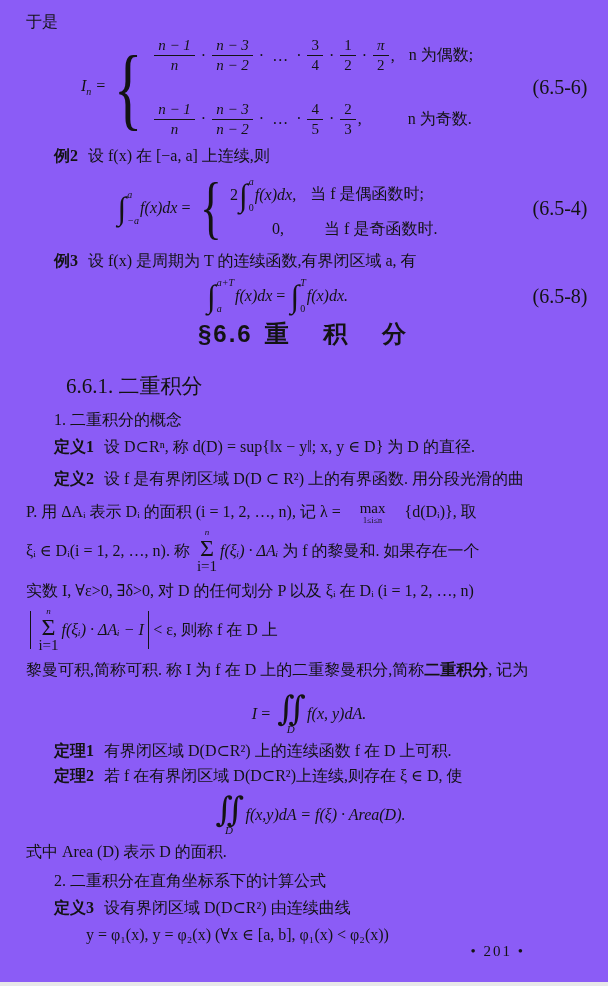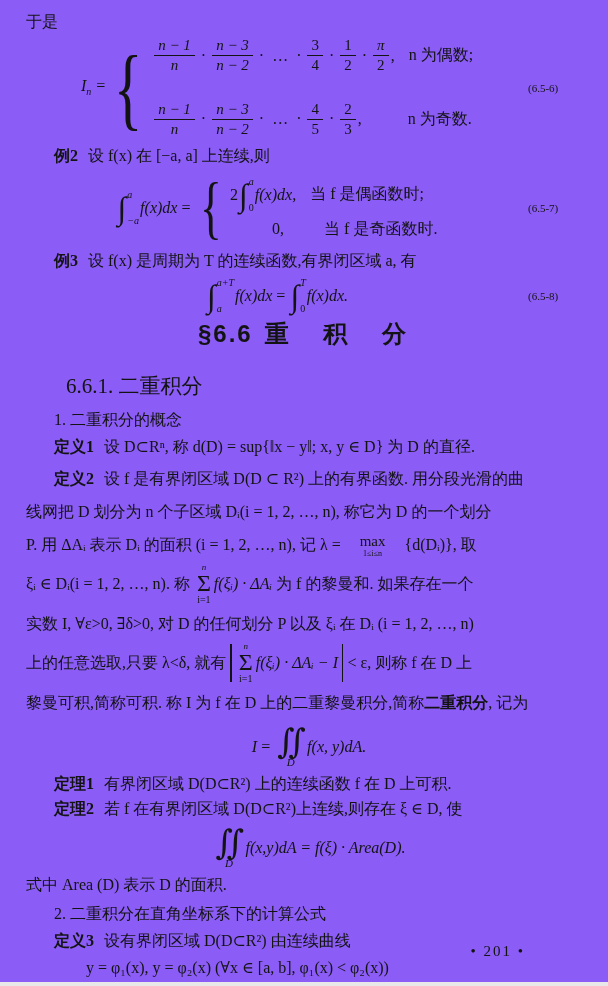--- a/index.html
+++ b/index.html
@@ -10,21 +10,21 @@
     font-size:16px;padding:10px 16px 0 26px;overflow:hidden;
   }
   .line{white-space:nowrap;}
   .bold{font-weight:bold;}
   .lbl{font-weight:bold;margin-right:10px;}
   .indent1{padding-left:28px;}
 
   
   .eq-line{display:flex;align-items:center;width:100%;}
   .eq-center{flex:1;display:flex;justify-content:center;align-items:center;}
-  .eq-number{width:64px;text-align:left;font-size:11px;}
+  .eq-number{width:64px;text-align:center;font-size:20px;}
 
   
   .frac{display:inline-flex;flex-direction:column;align-items:center;
         vertical-align:middle;font-size:15px;line-height:1.15;margin:0 2px;}
   .frac .num{border-bottom:1px solid #131313;padding:0 4px 1px 4px;}
   .frac .den{padding-top:1px;}
   .op{margin:0 4px;}
 
   
   .brace{font-weight:400;line-height:1;display:inline-block;
@@ -48,21 +48,21 @@
   .dblint{display:inline-flex;flex-direction:column;align-items:center;
           vertical-align:middle;margin:0 3px;}
   .dbl-glyph{font-size:34px;line-height:1;letter-spacing:-2px;}
   .dbl-sub{font-size:11px;font-style:italic;line-height:1;margin-top:-2px;}
 
   
   .sum{display:inline-flex;flex-direction:column;align-items:center;
        vertical-align:middle;line-height:1;margin:0 3px;}
   .sum-sup{font-size:9px;}
   .sum-glyph{font-size:24px;line-height:.95;}
-  .sum-sub{font-size:10px;}
+  .sum-sub{font-size:15px;}
 
   
   .maxop{display:inline-flex;flex-direction:column;align-items:center;
          vertical-align:middle;line-height:1;margin:0 15px;}
   .max-name{font-size:15px;}
   .max-sub{font-size:8px;margin-top:1px;}
 
   
   .vbar{display:inline-block;width:1.4px;height:38px;background:#131313;
         vertical-align:middle;margin:0 4px;}
@@ -187,21 +187,21 @@
           </span>
           <span class="ital">f(x)dx,</span>
           <span class="cond">当 f 是偶函数时;</span>
         </div>
         <div class="case-row">
           <span style="margin-left:42px;">0,</span>
           <span class="cond" style="margin-left:40px;">当 f 是奇函数时.</span>
         </div>
       </div>
     </div>
-    <div class="eq-number">(6.5-7)</div>
+    <div class="eq-number">(6.5-4)</div>
   </div>
 
   <div class="line indent1 mt8">
     <span class="lbl">例3</span><span>设 f(x) 是周期为 T 的连续函数,有界闭区域 a, 有</span>
   </div>
 
   <div class="eq-line mt6">
     <div class="eq-center">
       <span class="bigint">
         <span class="int-glyph">∫</span>
@@ -232,42 +232,40 @@
 
   <div class="line item-head">1. 二重积分的概念</div>
 
   <div class="line indent1 mt6">
     <span class="lbl">定义1</span><span>设 D⊂Rⁿ, 称 d(D) = sup{‖x − y‖; x, y ∈ D} 为 D 的直径.</span>
   </div>
 
   <div class="para-line indent1 mt4">
     <span class="lbl">定义2</span><span>设 f 是有界闭区域 D(D ⊂ R²) 上的有界函数.  用分段光滑的曲</span>
   </div>
-  <div class="para-line">线网把 D 划分为 n 个子区域 Dᵢ(i = 1, 2, …, n), 称它为 D 的一个划分</div>
   <div class="para-line">
     <span>P. 用 ΔAᵢ 表示 Dᵢ 的面积 (i = 1, 2, …, n), 记 λ =</span>
     <span class="maxop">
         <span class="max-name">max</span>
         <span class="max-sub">1≤i≤n</span>
       </span>
     <span>{d(Dᵢ)}, 取</span>
   </div>
   <div class="tall-line">
     <span>ξᵢ ∈ Dᵢ(i = 1, 2, …, n). 称</span>&nbsp;
     <span class="sum">
         <span class="sum-sup ital">n</span>
         <span class="sum-glyph">Σ</span>
         <span class="sum-sub">i=1</span>
       </span>
     <span class="ital">f(ξᵢ) · ΔAᵢ</span>&nbsp;
     <span>为 f 的黎曼和.  如果存在一个</span>
   </div>
   <div class="para-line">实数 I, ∀ε&gt;0, ∃δ&gt;0, 对 D 的任何划分 P 以及 ξᵢ 在 Dᵢ (i = 1, 2, …, n)</div>
   <div class="tall-line">
-    <span>上的任意选取,只要 λ&lt;δ, 就有</span>
     <span class="vbar"></span>
     <span class="sum">
         <span class="sum-sup ital">n</span>
         <span class="sum-glyph">Σ</span>
         <span class="sum-sub">i=1</span>
       </span>
     <span class="ital">f(ξᵢ) · ΔAᵢ − I</span>
     <span class="vbar"></span>
     <span>&lt; ε, 则称 f 在 D 上</span>
   </div>

